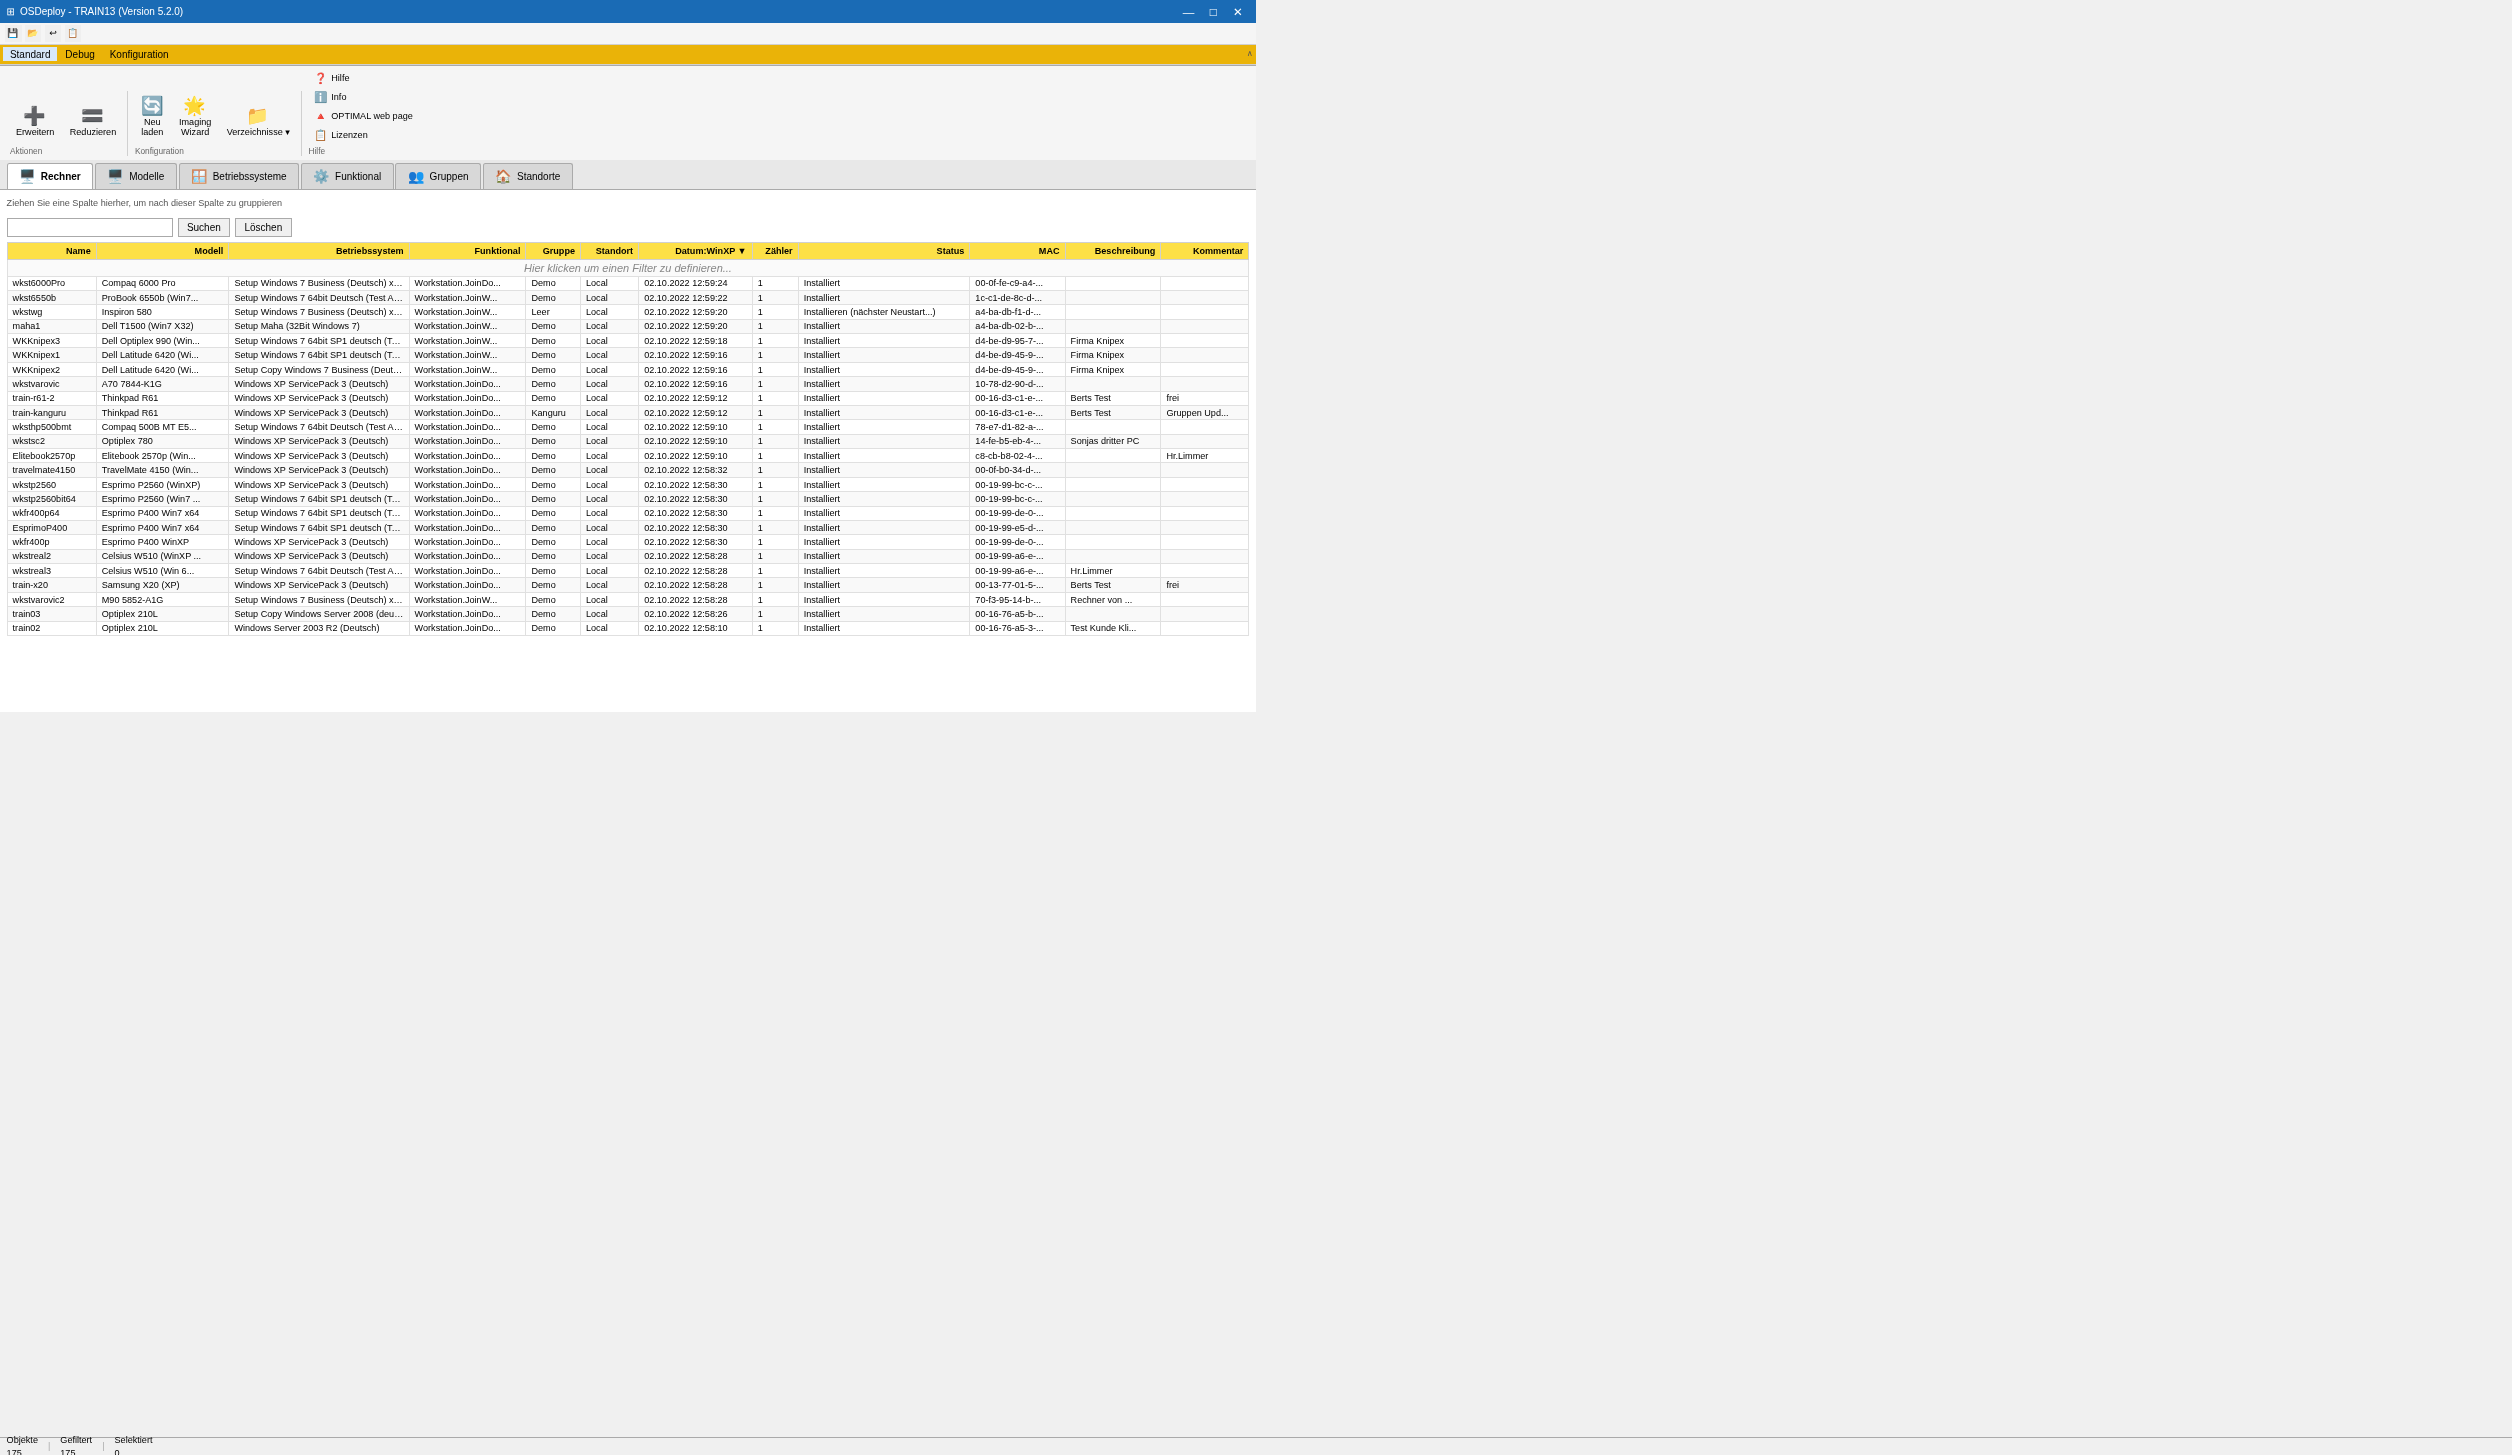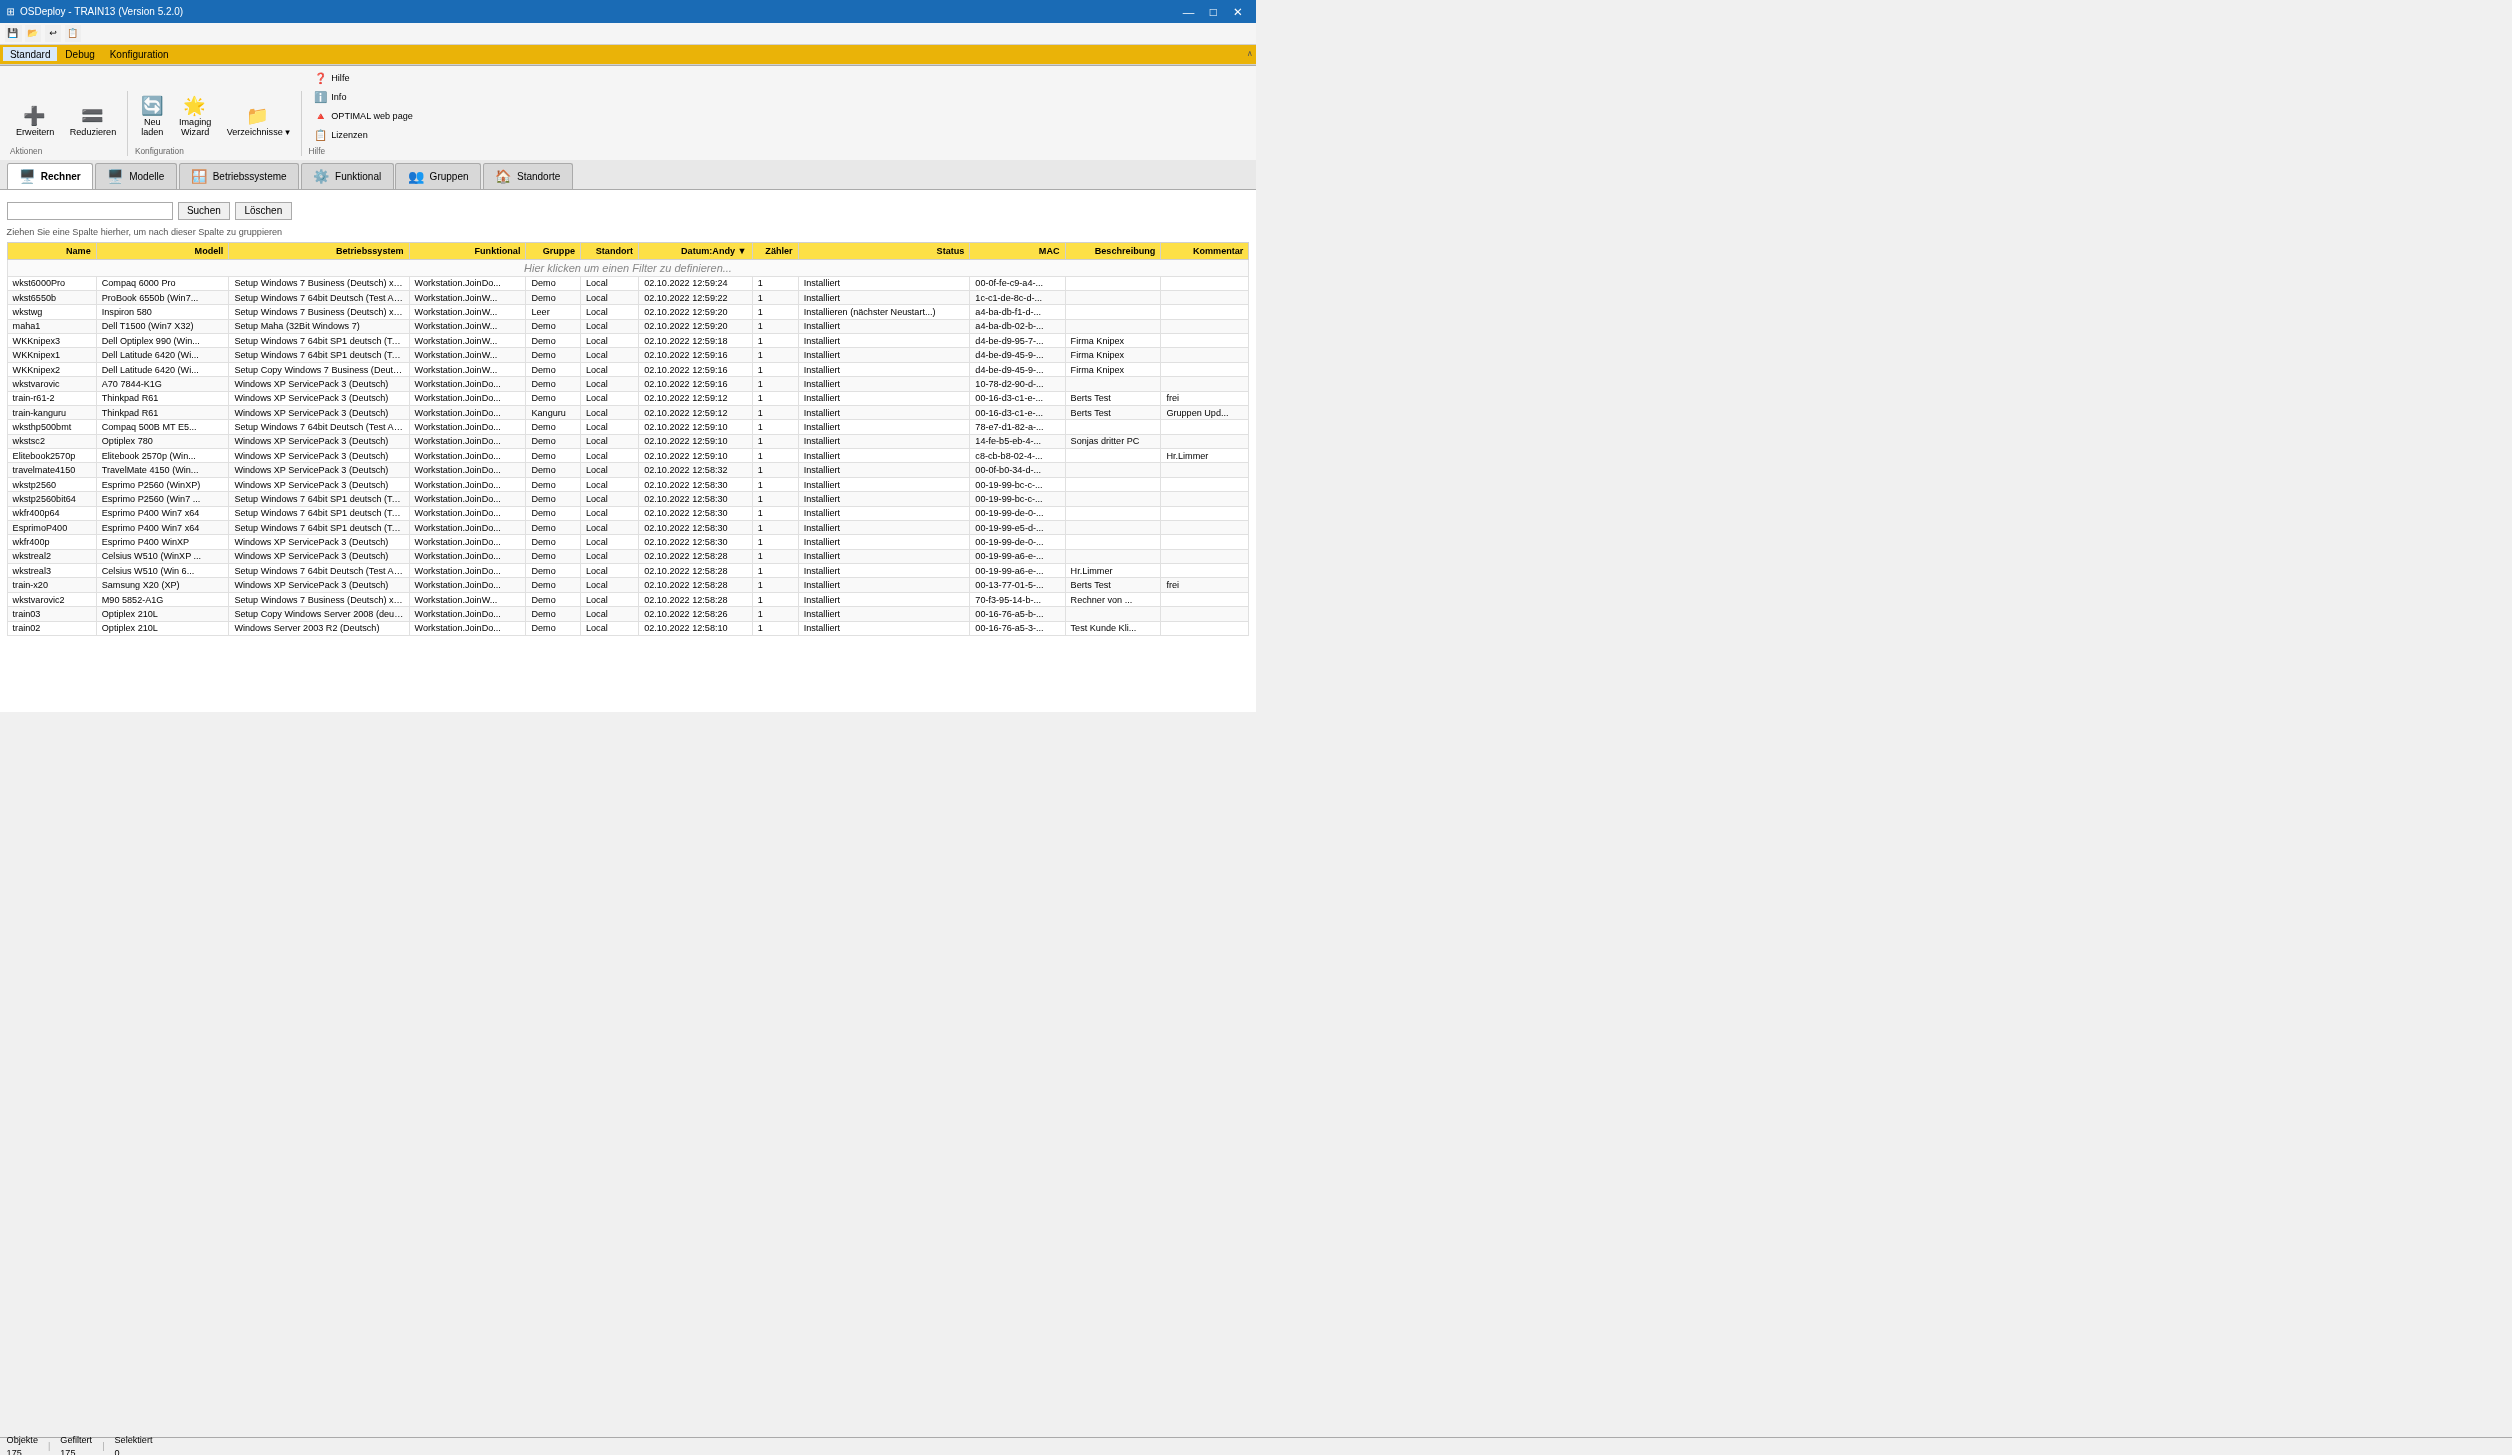--- a/index.html
+++ b/index.html
@@ -333,39 +333,39 @@
     <span>Gruppen</span>
   </div>
   <div class="nav-tab">
     <span class="nav-tab-icon">🏠</span>
     <span>Standorte</span>
   </div>
 </div>
 
 <div id="main-content">
 
+  <div id="group-hint">Ziehen Sie eine Spalte hierher, um nach dieser Spalte zu gruppieren</div>
+
   <div id="search-bar">
     <input type="text" id="search-input" class="search-input" style="">
     <button class="search-btn">Suchen</button>
     <button class="search-btn">Löschen</button>
   </div>
-
-  <div id="group-hint">Ziehen Sie eine Spalte hierher, um nach dieser Spalte zu gruppieren</div>
 
   <div id="table-wrapper">
     <table id="data-table">
       <thead>
         <tr>
           <th>Name</th>
           <th>Modell</th>
           <th>Betriebssystem</th>
           <th>Funktional</th>
           <th>Gruppe</th>
           <th>Standort</th>
-          <th>Datum:Andy ▼</th>
+          <th>Datum:WinXP ▼</th>
           <th>Zähler</th>
           <th>Status</th>
           <th>MAC</th>
           <th>Beschreibung</th>
           <th>Kommentar</th>
         </tr>
         <tr class="filter-hint-row">
           <td colspan="12" class="filter-hint">Hier klicken um einen Filter zu definieren...</td>
         </tr>
       </thead>

